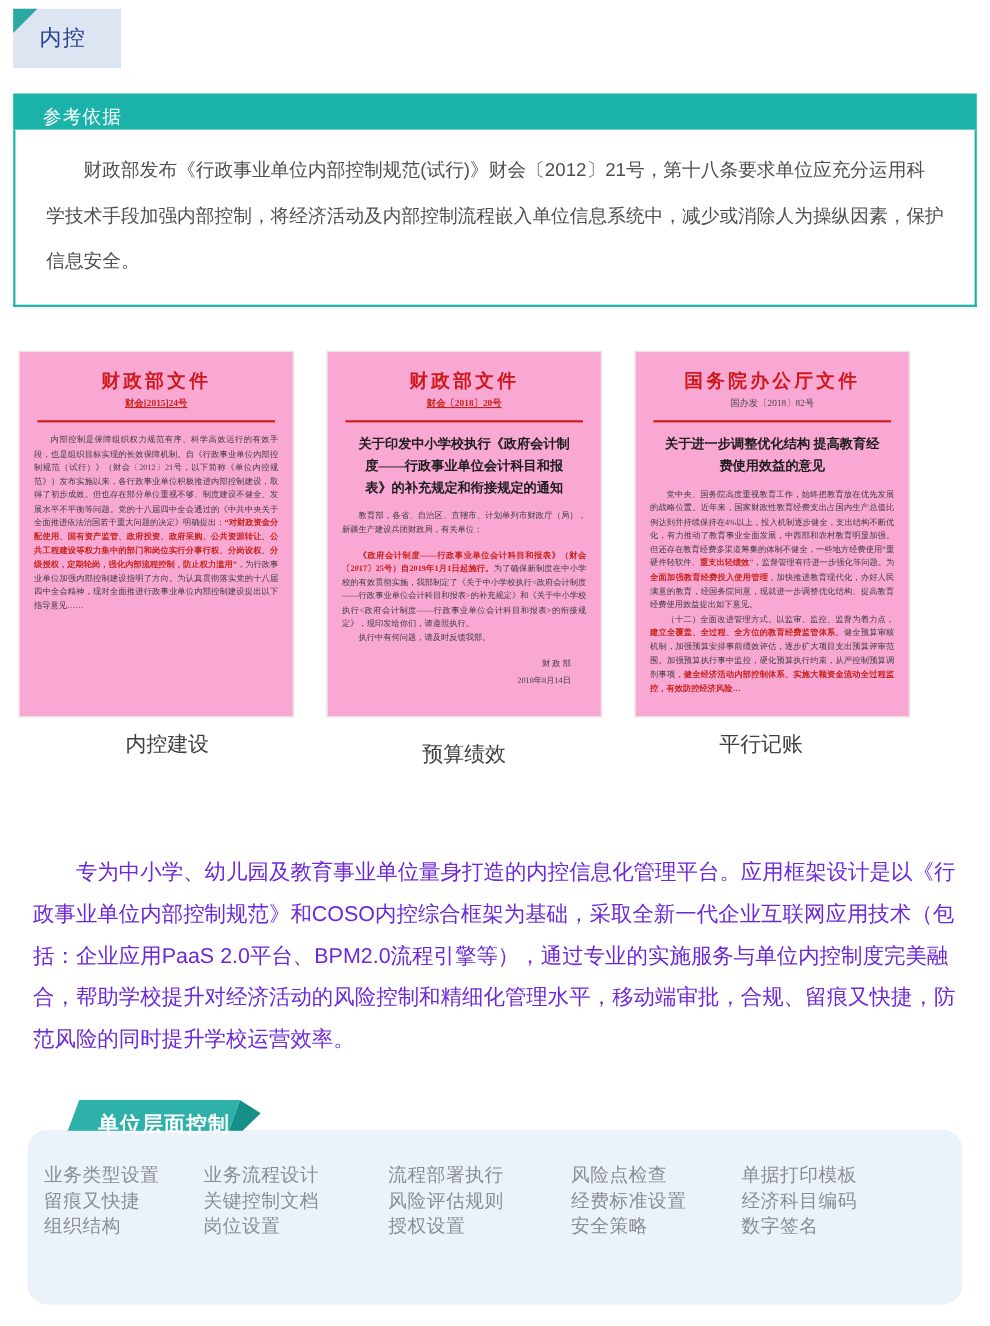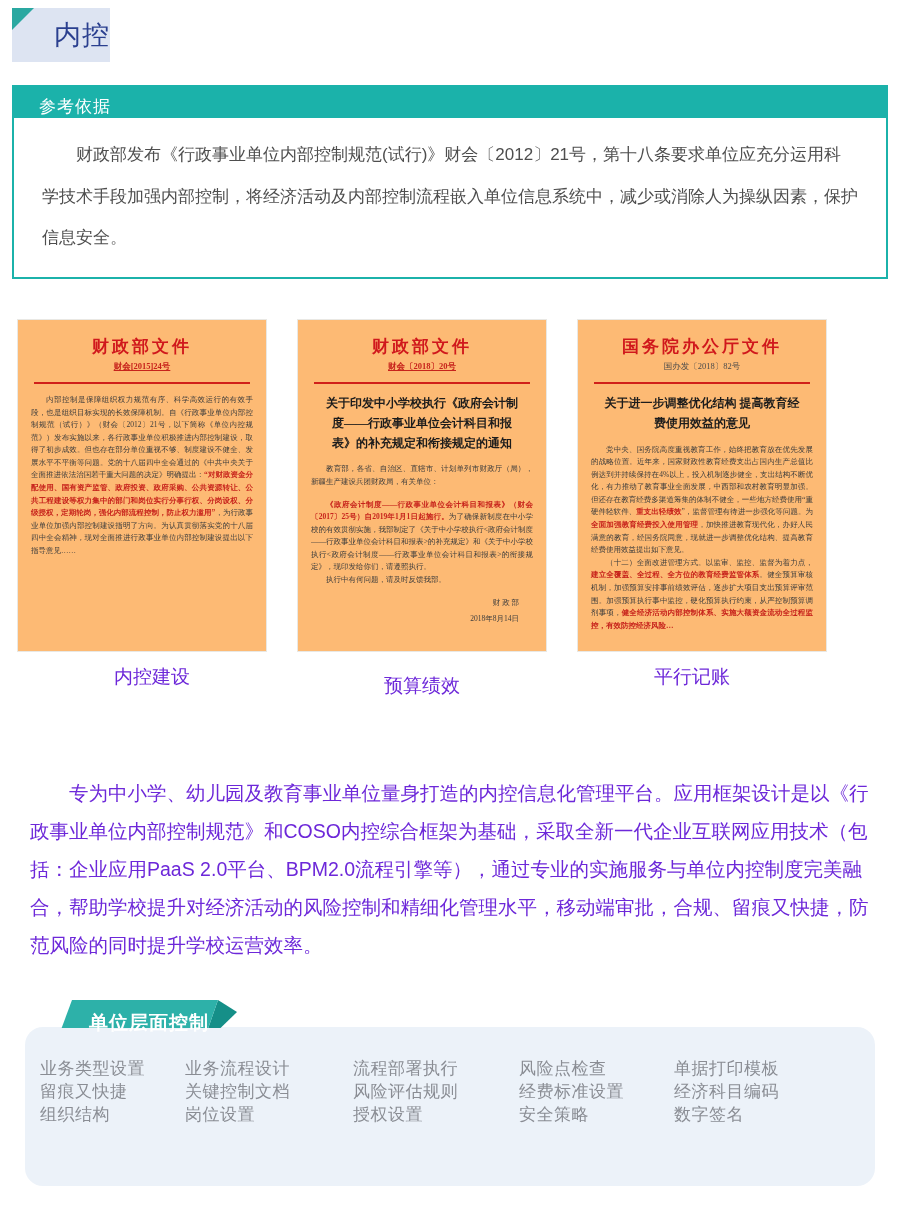--- a/index.html
+++ b/index.html
@@ -4,54 +4,54 @@
 <style>
   * { margin:0; padding:0; box-sizing:border-box; }
   html,body { width:900px; height:1205px; background:#ffffff; overflow:hidden;
               font-family:"Liberation Sans", sans-serif; }
 
   
   .badge { position:relative; margin:8px 0 0 12px; width:98px; height:54px;
            background:#dde4f2; }
   .badge .tri { position:absolute; top:0; left:0; width:0; height:0;
                 border-top:22px solid #2aa8a1; border-right:22px solid transparent; }
-  .badge .lbl { display:block; text-align:right; line-height:54px; padding-left:8px;
-                color:#2a3f8f; font-size:27px; letter-spacing:1px; }
+  .badge .lbl { display:block; text-align:left; line-height:54px; padding-left:24px;
+                color:#2a3f8f; font-size:20px; letter-spacing:1px; }
 
   
   .ref { margin:23px 12px 0 12px; }
   .ref-header { background:#1bb2aa; color:#fff; height:33px; line-height:43px;
                 padding-left:27px; font-size:17px; letter-spacing:1px; }
   .ref-box { border:2px solid #1bb2aa; border-top:none; background:#fff;
              padding:16px 28px 18px 28px; }
   .ref-box p { font-size:17px; color:#4e4e4e; line-height:2.45; text-indent:2em; }
 
   
   .cards { display:flex; justify-content:space-between; margin:40px 17px 0 17px;
            width:810px; }
-  .doc-card { width:250px; height:333px; background:#fdba74; border:1px solid #e9e8e4;
+  .doc-card { width:250px; height:333px; background:#f9a8d4; border:1px solid #e9e8e4;
               padding:15px 13px 10px 13px; overflow:hidden;
               font-family:"Liberation Serif", serif; }
   .doc-header { text-align:center; color:#d0181c; font-size:17px; font-weight:bold;
                 letter-spacing:3px; }
   .doc-no { display:block; text-align:center; font-size:8.5px; margin-top:3px; }
   .doc-no.link { color:#c7231c; text-decoration:underline; font-weight:bold; }
   .doc-no.plain { color:#4a4a4a; }
   .doc-rule { border:none; border-top:2px solid #d0201a; margin:9px 3px 10px 3px; }
   .doc-title { text-align:center; font-size:12px; font-weight:bold; color:#1c1c1c;
                line-height:1.65; margin:2px 10px 10px 10px; }
   .doc-body { font-size:7.5px; color:#3c3c3c; line-height:1.68; text-align:justify; }
   .doc-body p { text-indent:2em; }
   .doc-body p.gap { margin-top:10px; }
   .doc-body .red { color:#c7231c; font-weight:bold; }
   .doc-sign { text-align:right !important; text-indent:0 !important;
               padding-right:14px; margin-top:4px; }
 
   .captions { display:flex; width:810px; margin:12px 17px 0 17px; }
-  .caption { width:33.33%; text-align:center; font-size:19px; color:#6d28d9; }
+  .caption { width:33.33%; text-align:center; font-size:19px; color:#404040; }
   .caption.c3 { margin-top:9px; }
 
   
   .desc { margin:75px 30px 0 30px; font-size:19.5px; color:#6d28d9;
           line-height:1.95; text-indent:2em; }
 
   
   .unit { position:relative; margin-top:36px; height:190px; }
   .panel { position:absolute; left:25px; right:25px; top:27px; bottom:4px;
            background:#ecf2f9; border-radius:18px; }

